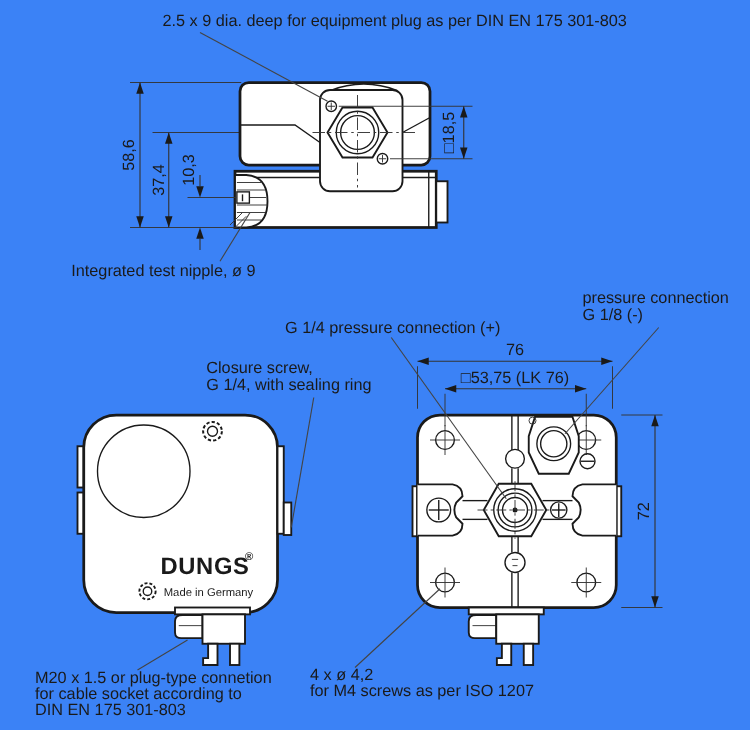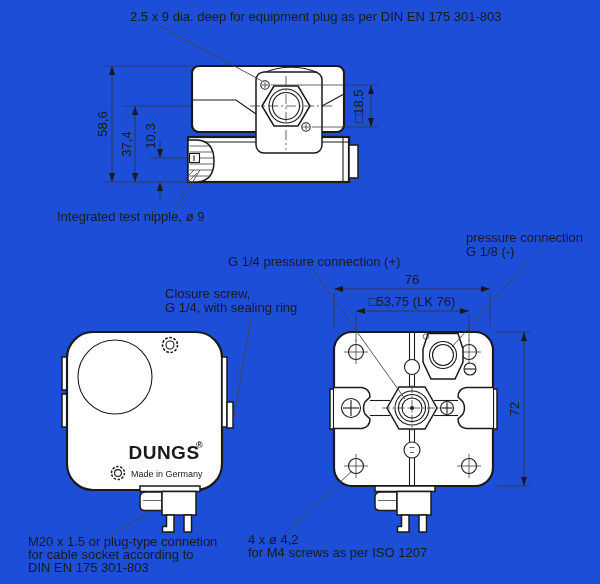--- a/index.html
+++ b/index.html
@@ -1,16 +1,16 @@
 <!DOCTYPE html>
 <html><head>
 <meta charset="utf-8">
 <style>
   html,body{margin:0;padding:0;background:#fff;}
-  #stage{position:relative;width:600px;height:584px;background:#1d4ed8;overflow:hidden;}
+  #stage{position:relative;width:600px;height:584px;background:#3b82f6;overflow:hidden;}
   svg{display:block;}
   svg text{font-family:"Liberation Sans","DejaVu Sans",sans-serif;fill:#1a1a1a;}
   .ann{font-size:13px;}
   .dim{font-size:13px;}
   .brand{font-size:19px;font-weight:bold;letter-spacing:0.5px;}
   .reg{font-size:9px;font-weight:bold;}
   .made{font-size:9px;}
   .outline{fill:#fff;stroke:#1a1a1a;stroke-width:2.2;}
   .med{fill:#fff;stroke:#1a1a1a;stroke-width:1.5;}
   .thin{fill:none;stroke:#1a1a1a;stroke-width:1.1;}

